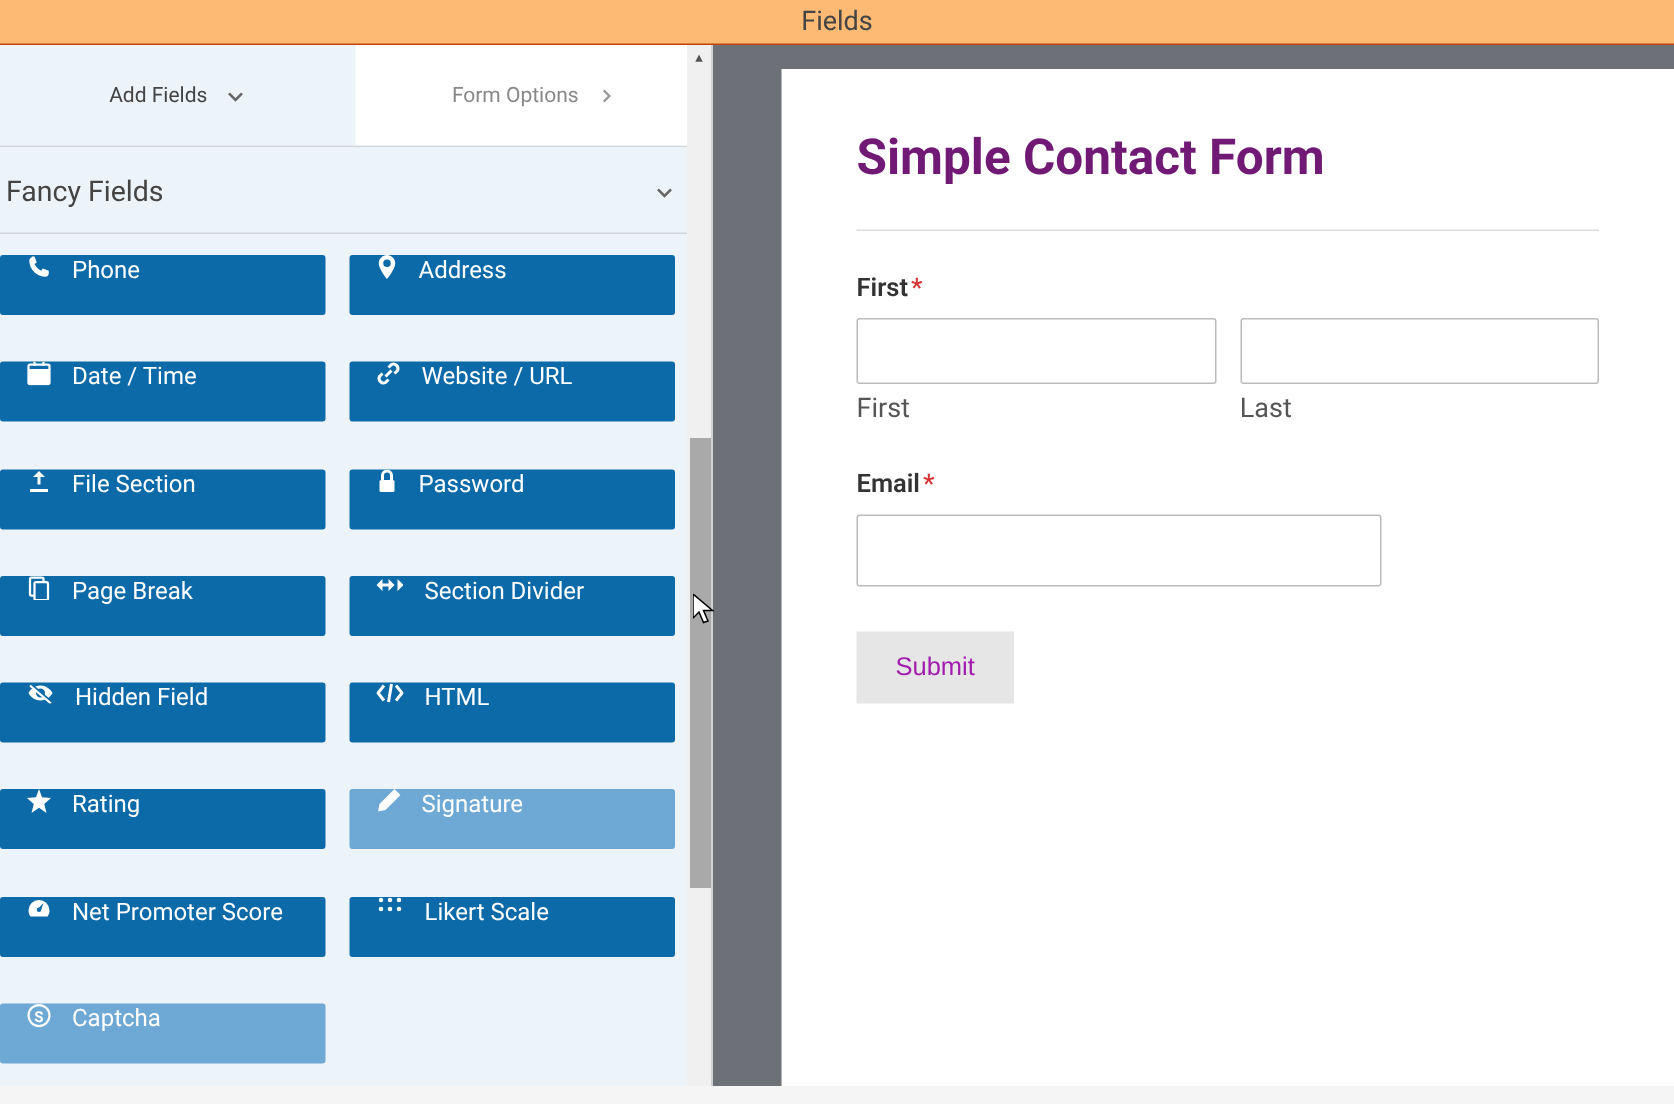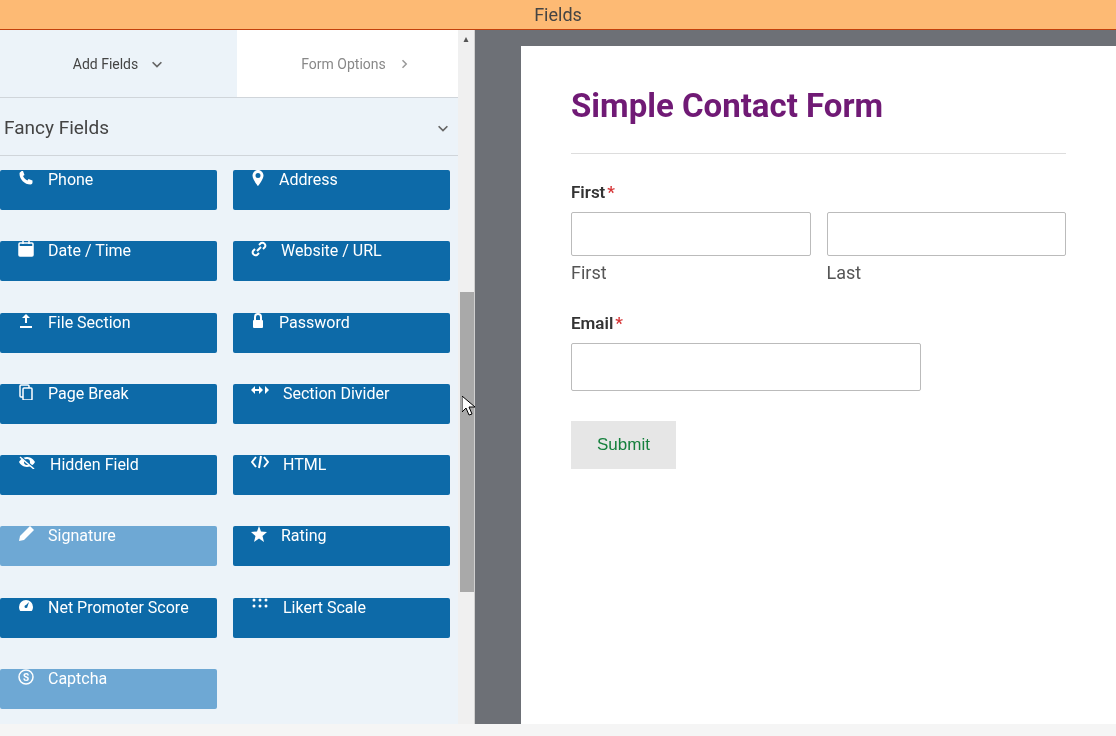--- a/index.html
+++ b/index.html
@@ -175,21 +175,21 @@
       padding: 10px;
       font-size: 15px;
       font-family: inherit;
       resize: both;
     }
     .submit-btn {
       background: #e6e6e6;
       border: none;
       padding: 14px 26px;
       font-size: 17px;
-      color: #15803d;
+      color: #a21caf;
       cursor: pointer;
     }
     .chevron-down {
       width: 14px;
       height: 14px;
     }
     .chevron-right {
       width: 12px;
       height: 12px;
     }
@@ -327,31 +327,31 @@
             <line x1="2" y1="2" x2="16" y2="14" stroke="#fff" stroke-width="1.5"></line>
           </svg>
         <span>Hidden Field</span>
       </div>
       <div class="field-btn">
         <svg width="18" height="14" viewBox="0 0 18 14" fill="none" stroke="#fff" stroke-width="2">
             <path d="M5 2L1 7l4 5M13 2l4 5-4 5M10 1L8 13"></path>
           </svg>
         <span>HTML</span>
       </div>
+      <div class="field-btn">
+        <svg width="16" height="16" viewBox="0 0 16 16" fill="#fff">
+            <path d="M8 0l2 5.5 6 .5-4.5 4 1.5 6L8 12.5 3 16l1.5-6L0 6l6-.5L8 0z"></path>
+          </svg>
+        <span>Rating</span>
+      </div>
       <div class="field-btn light">
         <svg width="16" height="16" viewBox="0 0 16 16" fill="#fff">
             <path d="M12 0l4 4-10 10-5 1 1-5L12 0z"></path>
           </svg>
         <span>Signature</span>
-      </div>
-      <div class="field-btn">
-        <svg width="16" height="16" viewBox="0 0 16 16" fill="#fff">
-            <path d="M8 0l2 5.5 6 .5-4.5 4 1.5 6L8 12.5 3 16l1.5-6L0 6l6-.5L8 0z"></path>
-          </svg>
-        <span>Rating</span>
       </div>
       <div class="field-btn">
         <svg width="16" height="14" viewBox="0 0 16 14" fill="#fff">
             <path d="M8 2a7 7 0 00-7 7c0 1.5.5 3 1.3 4h11.4c.8-1 1.3-2.5 1.3-4a7 7 0 00-7-7zm0 8a1.5 1.5 0 110-3l3-3-1.5 4.5A1.5 1.5 0 018 10z"></path>
           </svg>
         <span>Net Promoter Score</span>
       </div>
       <div class="field-btn">
         <svg width="18" height="10" viewBox="0 0 18 10" fill="#fff">
             <circle cx="3" cy="2" r="1.5"></circle>

